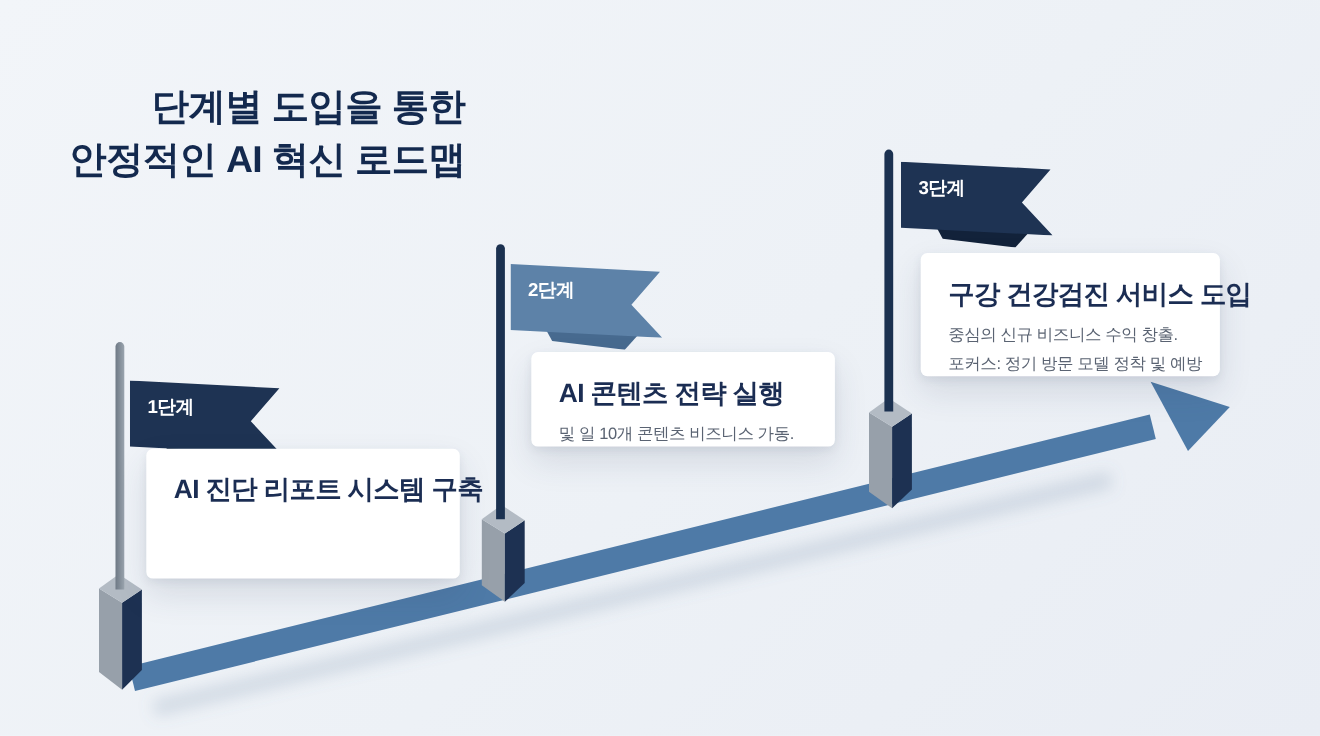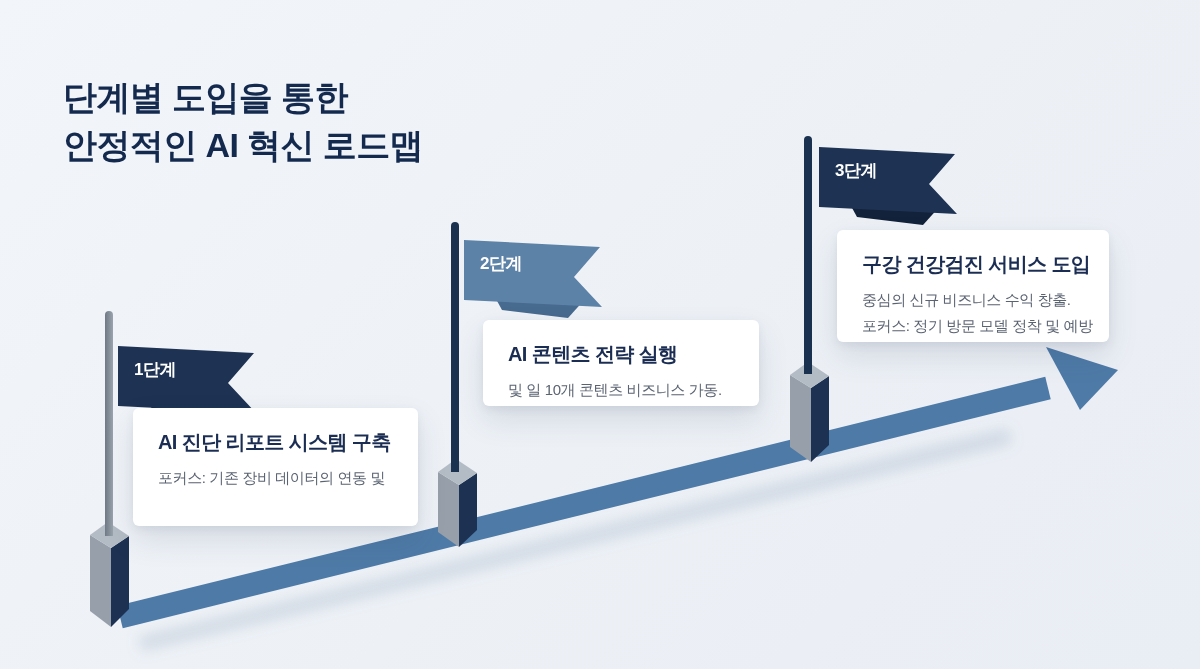--- a/index.html
+++ b/index.html
@@ -8,21 +8,21 @@
     position:relative;
     font-family:"Liberation Sans", sans-serif;
     background:linear-gradient(135deg,#f2f5f9 0%, #edf1f6 55%, #e9edf4 100%);
   }
   .canvas { position:absolute; inset:0; }
 
   
   .page-title {
     position:absolute; left:63px; top:74px;
     font-size:34px; font-weight:800; line-height:1.4;
-    color:#13294e; letter-spacing:-0.6px;
+    color:#13294e; letter-spacing:-0.6px;text-align:right;
   }
 
   
   svg.scene { position:absolute; inset:0; width:1200px; height:669px; }
 
   
   .pole { position:absolute; border-radius:4px 4px 0 0; }
   .pole-1 { left:105px; top:311px; width:8px; height:225px;
             background:linear-gradient(90deg,#6e7985,#9aa4ae); }
   .pole-2 { left:451px; top:222px; width:8px; height:250px; background:#1b3150; }
@@ -47,21 +47,21 @@
   
   .card {
     position:absolute; background:#ffffff; border-radius:6px;
     padding:21px 18px 0 25px;
     box-shadow:0 14px 30px rgba(45,65,95,.13), 0 3px 8px rgba(45,65,95,.08);
   }
   .card-1 { left:133px; top:408px; width:285px; height:118px; }
   .card-2 { left:483px; top:320px; width:276px; height:86px; }
   .card-3 { left:837px; top:230px; width:272px; height:112px; }
   .card-title {
-    font-size:20px; font-weight:800; color:#1b2d53;
+    font-size:24px; font-weight:800; color:#1b2d53;
     letter-spacing:-0.6px; margin-bottom:9px; white-space:nowrap;
   }
   .card-line {
     font-size:15px; color:#5a6372; line-height:26px;
     letter-spacing:-0.4px; white-space:nowrap;
   }
 </style>
 </head>
 <body>
 
@@ -121,21 +121,20 @@
   </div>
 
   <div class="flag flag-3 navy">
     <div class="flag-fold"></div>
     <div class="flag-banner"></div>
     <div class="flag-label">3단계</div>
   </div>
 
   <div class="card card-1">
     <div class="card-title">AI 진단 리포트 시스템 구축</div>
-    <div class="card-line">포커스: 기존 장비 데이터의 연동 및</div>
   </div>
 
   <div class="card card-2">
     <div class="card-title">AI 콘텐츠 전략 실행</div>
     <div class="card-line">및 일 10개 콘텐츠 비즈니스 가동.</div>
   </div>
 
   <div class="card card-3">
     <div class="card-title">구강 건강검진 서비스 도입</div>
     <div class="card-line">중심의 신규 비즈니스 수익 창출.</div>

